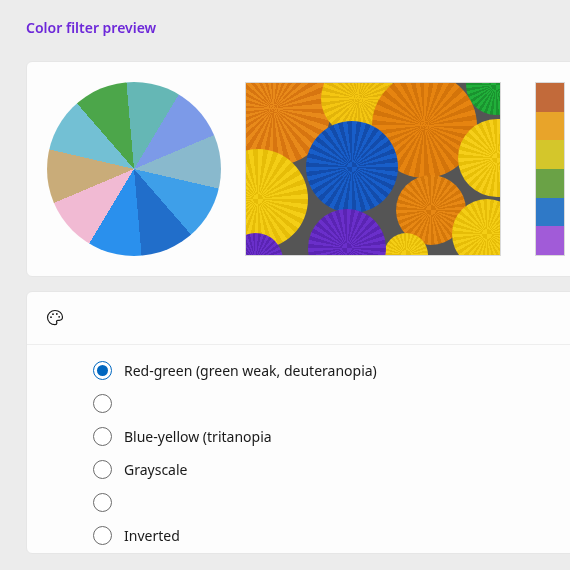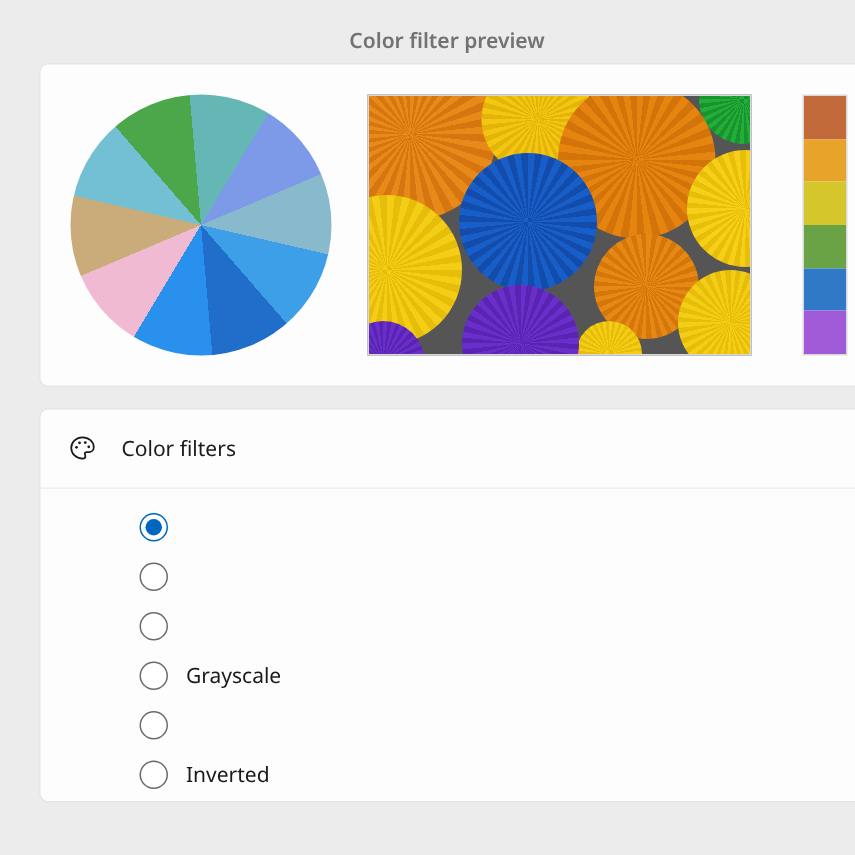--- a/index.html
+++ b/index.html
@@ -10,23 +10,22 @@
     font-size: 14px;
     color: #1a1a1a;
     overflow: hidden;
   }
 
   .viewport { padding: 18px 0 0 26px; }
 
   .section-title {
     font-size: 14px;
     font-weight: 600;
-    color: #737373;
-    margin-bottom: 5px;
-    text-align: center;
+    color: #6d28d9;
+    margin-bottom: 24px;
   }
 
   .preview-card {
     background: #fdfdfd;
     border: 1px solid #e6e6e6;
     border-radius: 6px;
     padding: 20px 20px;
     display: flex;
     gap: 24px;
     align-items: center;
@@ -186,32 +185,33 @@
     <div class="panel-header">
       <span class="icon">
         <svg viewBox="0 0 24 24" width="20" height="20" fill="none" stroke="#1a1a1a" stroke-width="1.4">
           <path d="M12 3c-5 0-9 3.8-9 8.5S7 20 12 20c1.6 0 2.3-.9 2.3-1.9 0-.8-.5-1.3-.5-2 0-.8.6-1.3 1.6-1.3h1.7c2.2 0 3.9-1.6 3.9-3.9C21 6.5 17 3 12 3z"></path>
           <circle cx="7.2" cy="11" r="1.1" fill="#1a1a1a" stroke="none"></circle>
           <circle cx="9.6" cy="7.4" r="1.1" fill="#1a1a1a" stroke="none"></circle>
           <circle cx="14.2" cy="7.2" r="1.1" fill="#1a1a1a" stroke="none"></circle>
           <circle cx="17" cy="10.6" r="1.1" fill="#1a1a1a" stroke="none"></circle>
         </svg>
       </span>
-      <span class="label">Color filters</span>
     </div>
 
     <div class="options" id="options">
         <div class="option selected">
           <span class="radio"></span>
-        </div>
-        <div class="option">
-          <span class="radio"></span>
-        </div>
-        <div class="option">
-          <span class="radio"></span>
+          <span class="text">Red-green (green weak, deuteranopia)</span>
+        </div>
+        <div class="option">
+          <span class="radio"></span>
+        </div>
+        <div class="option">
+          <span class="radio"></span>
+          <span class="text">Blue-yellow (tritanopia</span>
         </div>
         <div class="option">
           <span class="radio"></span>
           <span class="text">Grayscale</span>
         </div>
         <div class="option">
           <span class="radio"></span>
         </div>
         <div class="option">
           <span class="radio"></span>

